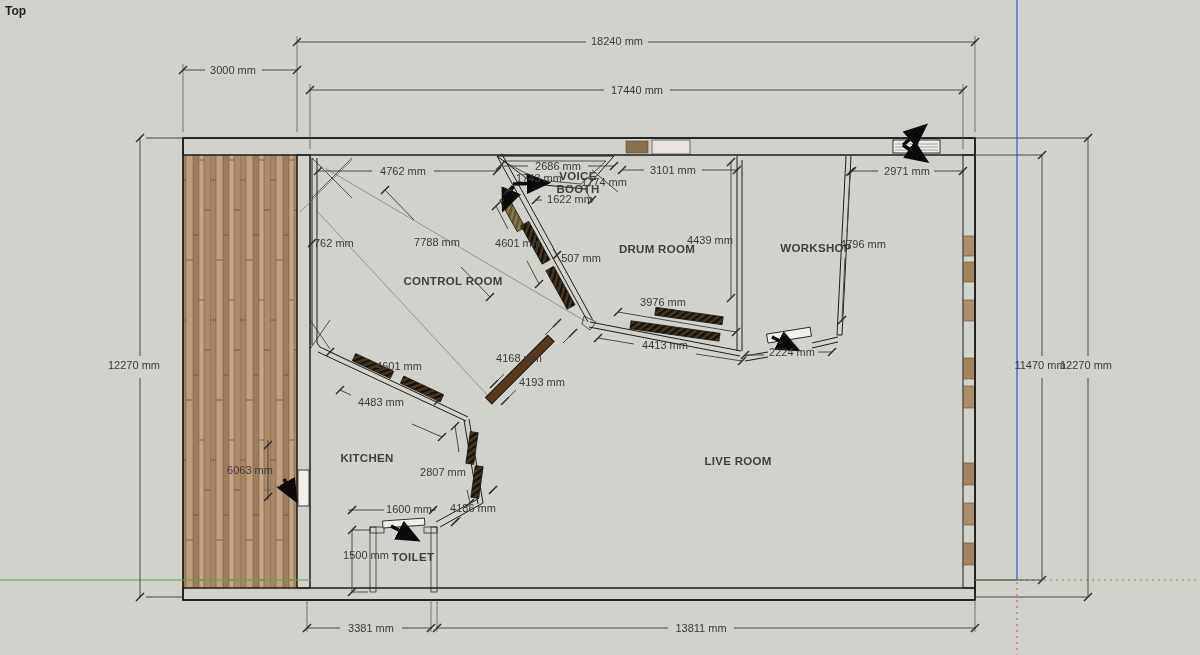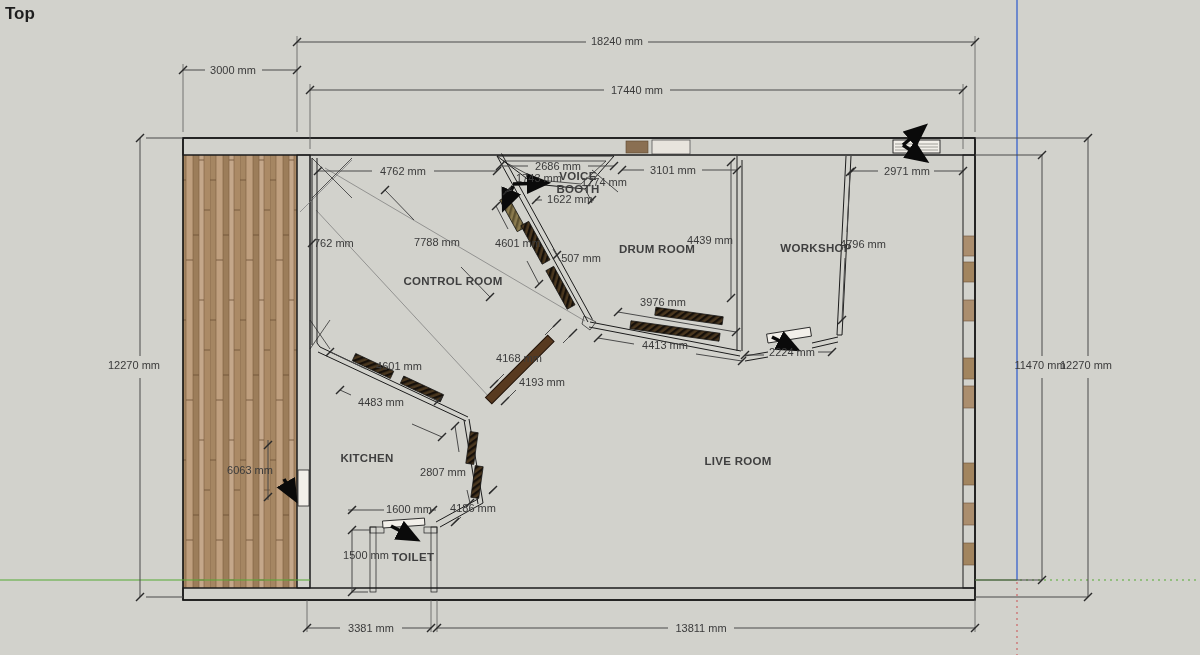--- a/index.html
+++ b/index.html
@@ -1,18 +1,18 @@
 <!DOCTYPE html>
 <html><head>
 <meta charset="utf-8">
 <style>
   html,body{margin:0;padding:0;background:#d2d2cc;}
   #viewport{position:relative;width:1200px;height:655px;background:#d2d2cc;overflow:hidden;
             font-family:"Liberation Sans",sans-serif;}
-  #view-label{position:absolute;left:5px;top:4px;font-size:17px;font-weight:bold;color:#1e1e1e;z-index:5;}
+  #view-label{position:absolute;left:5px;top:4px;font-size:12px;font-weight:bold;color:#1e1e1e;z-index:5;}
   svg{position:absolute;left:0;top:0;}
   text{font-family:"Liberation Sans",sans-serif;}
   .dim{font-size:11px;fill:#3a3a3a;}
   .room{font-size:11.5px;font-weight:bold;fill:#3f3f3f;letter-spacing:.3px;}
   .dimline{stroke:#4a4a4a;stroke-width:1;fill:none;}
   .ext{stroke:#5a5a5a;stroke-width:0.8;fill:none;}
   .wall{stroke:#1c1c1c;stroke-width:1;fill:none;}
   .wall2{stroke:#1c1c1c;stroke-width:0.7;fill:none;}
   .hid{stroke:#777;stroke-width:0.7;fill:none;}
   .arrow{stroke:#0a0a0a;stroke-width:3.5;fill:none;}

